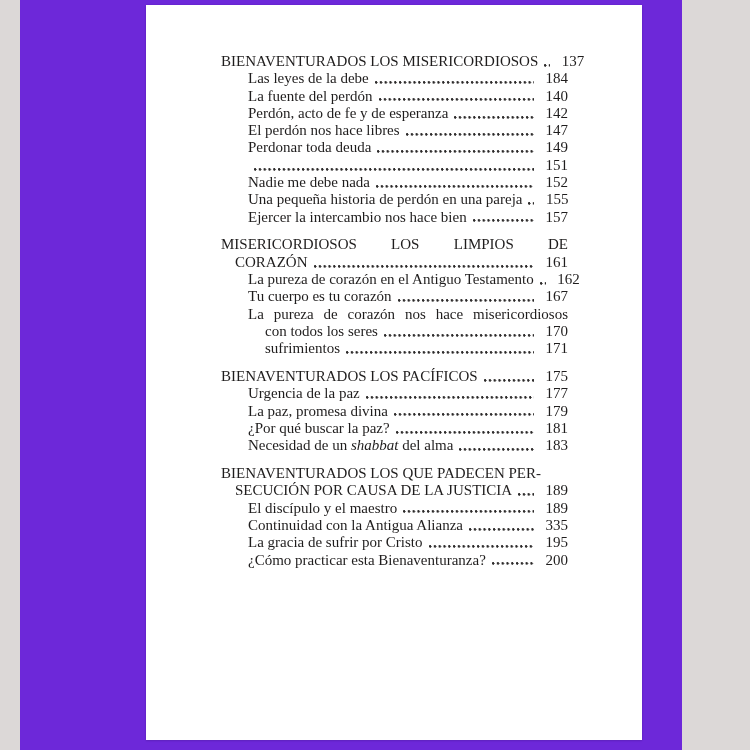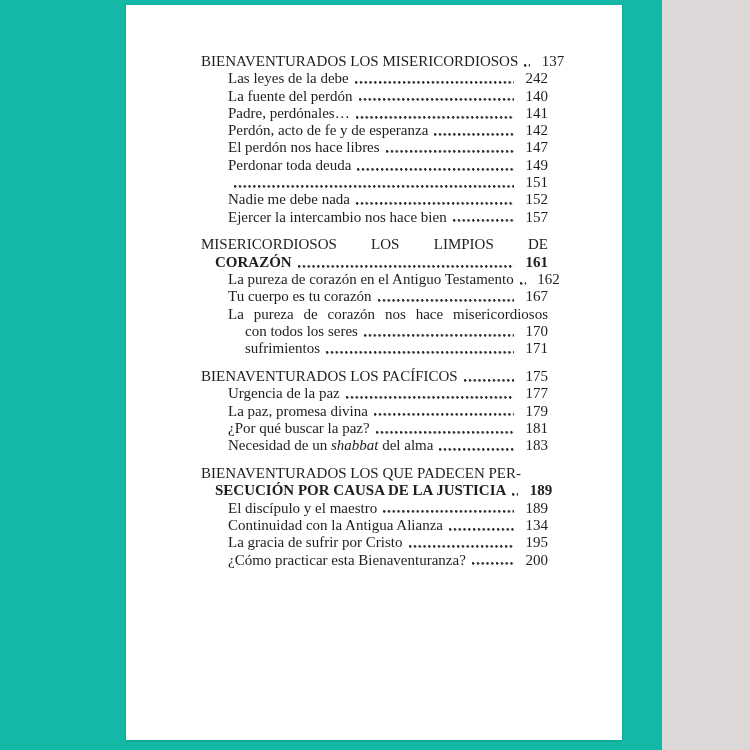--- a/index.html
+++ b/index.html
@@ -7,21 +7,22 @@
     padding: 0;
     width: 750px;
     height: 750px;
     overflow: hidden;
     background: #dcd8d7;
   }
   .canvas {
     position: relative;
     width: 662px;
     height: 750px;
-    background: #14b8a6;
+    background: #6d28d9;
+    margin-left: 20px;
   }
   .paper {
     position: absolute;
     left: 126px;
     top: 5px;
     width: 496px;
     height: 735px;
     background: #ffffff;
     box-shadow: 0 0 2px rgba(0,0,0,0.10), 0 1px 2px rgba(0,0,0,0.10);
   }
@@ -34,21 +35,21 @@
     font-family: "Liberation Serif", "DejaVu Serif", serif;
     font-size: 15px;
     line-height: 17.3px;
   }
   .section { margin-top: 10.5px; }
   .section:first-child { margin-top: 0; }
 
   .entry.item .line { padding-left: 27px; }
   .entry.item .line.wrap { padding-left: 44px; }
   .entry.heading .line { padding-left: 0; }
-  .entry.heading .line.wrap { padding-left: 14px; font-weight: bold; }
+  .entry.heading .line.wrap { padding-left: 14px; }
 
   .line.full.justify {
     text-align: justify;
     text-align-last: justify;
   }
 
   .line.row {
     display: flex;
     align-items: baseline;
   }
@@ -84,39 +85,32 @@
             <div class="line row">
               <span class="title">BIENAVENTURADOS LOS MISERICORDIOSOS</span>
               <span class="leader"></span>
               <span class="num">137</span>
             </div>
           </div>
           <div class="entry item">
             <div class="line row">
               <span class="title">Las leyes de la debe</span>
               <span class="leader"></span>
-              <span class="num">242</span>
+              <span class="num">184</span>
             </div>
           </div>
           <div class="entry item">
             <div class="line row">
               <span class="title">La fuente del perdón</span>
               <span class="leader"></span>
               <span class="num">140</span>
             </div>
           </div>
           <div class="entry item">
             <div class="line row">
-              <span class="title">Padre, perdónales…</span>
-              <span class="leader"></span>
-              <span class="num">141</span>
-            </div>
-          </div>
-          <div class="entry item">
-            <div class="line row">
               <span class="title">Perdón, acto de fe y de esperanza</span>
               <span class="leader"></span>
               <span class="num">142</span>
             </div>
           </div>
           <div class="entry item">
             <div class="line row">
               <span class="title">El perdón nos hace libres</span>
               <span class="leader"></span>
               <span class="num">147</span>
@@ -137,20 +131,27 @@
           </div>
           <div class="entry item">
             <div class="line row">
               <span class="title">Nadie me debe nada</span>
               <span class="leader"></span>
               <span class="num">152</span>
             </div>
           </div>
           <div class="entry item">
             <div class="line row">
+              <span class="title">Una pequeña historia de perdón en una pareja</span>
+              <span class="leader"></span>
+              <span class="num">155</span>
+            </div>
+          </div>
+          <div class="entry item">
+            <div class="line row">
               <span class="title">Ejercer la intercambio nos hace bien</span>
               <span class="leader"></span>
               <span class="num">157</span>
             </div>
           </div>
         </div>
         <div class="section">
           <div class="entry heading">
             <div class="line full justify">MISERICORDIOSOS LOS LIMPIOS DE</div>
             <div class="line row wrap">
@@ -239,21 +240,21 @@
             <div class="line row">
               <span class="title">El discípulo y el maestro</span>
               <span class="leader"></span>
               <span class="num">189</span>
             </div>
           </div>
           <div class="entry item">
             <div class="line row">
               <span class="title">Continuidad con la Antigua Alianza</span>
               <span class="leader"></span>
-              <span class="num">134</span>
+              <span class="num">335</span>
             </div>
           </div>
           <div class="entry item">
             <div class="line row">
               <span class="title">La gracia de sufrir por Cristo</span>
               <span class="leader"></span>
               <span class="num">195</span>
             </div>
           </div>
           <div class="entry item">

